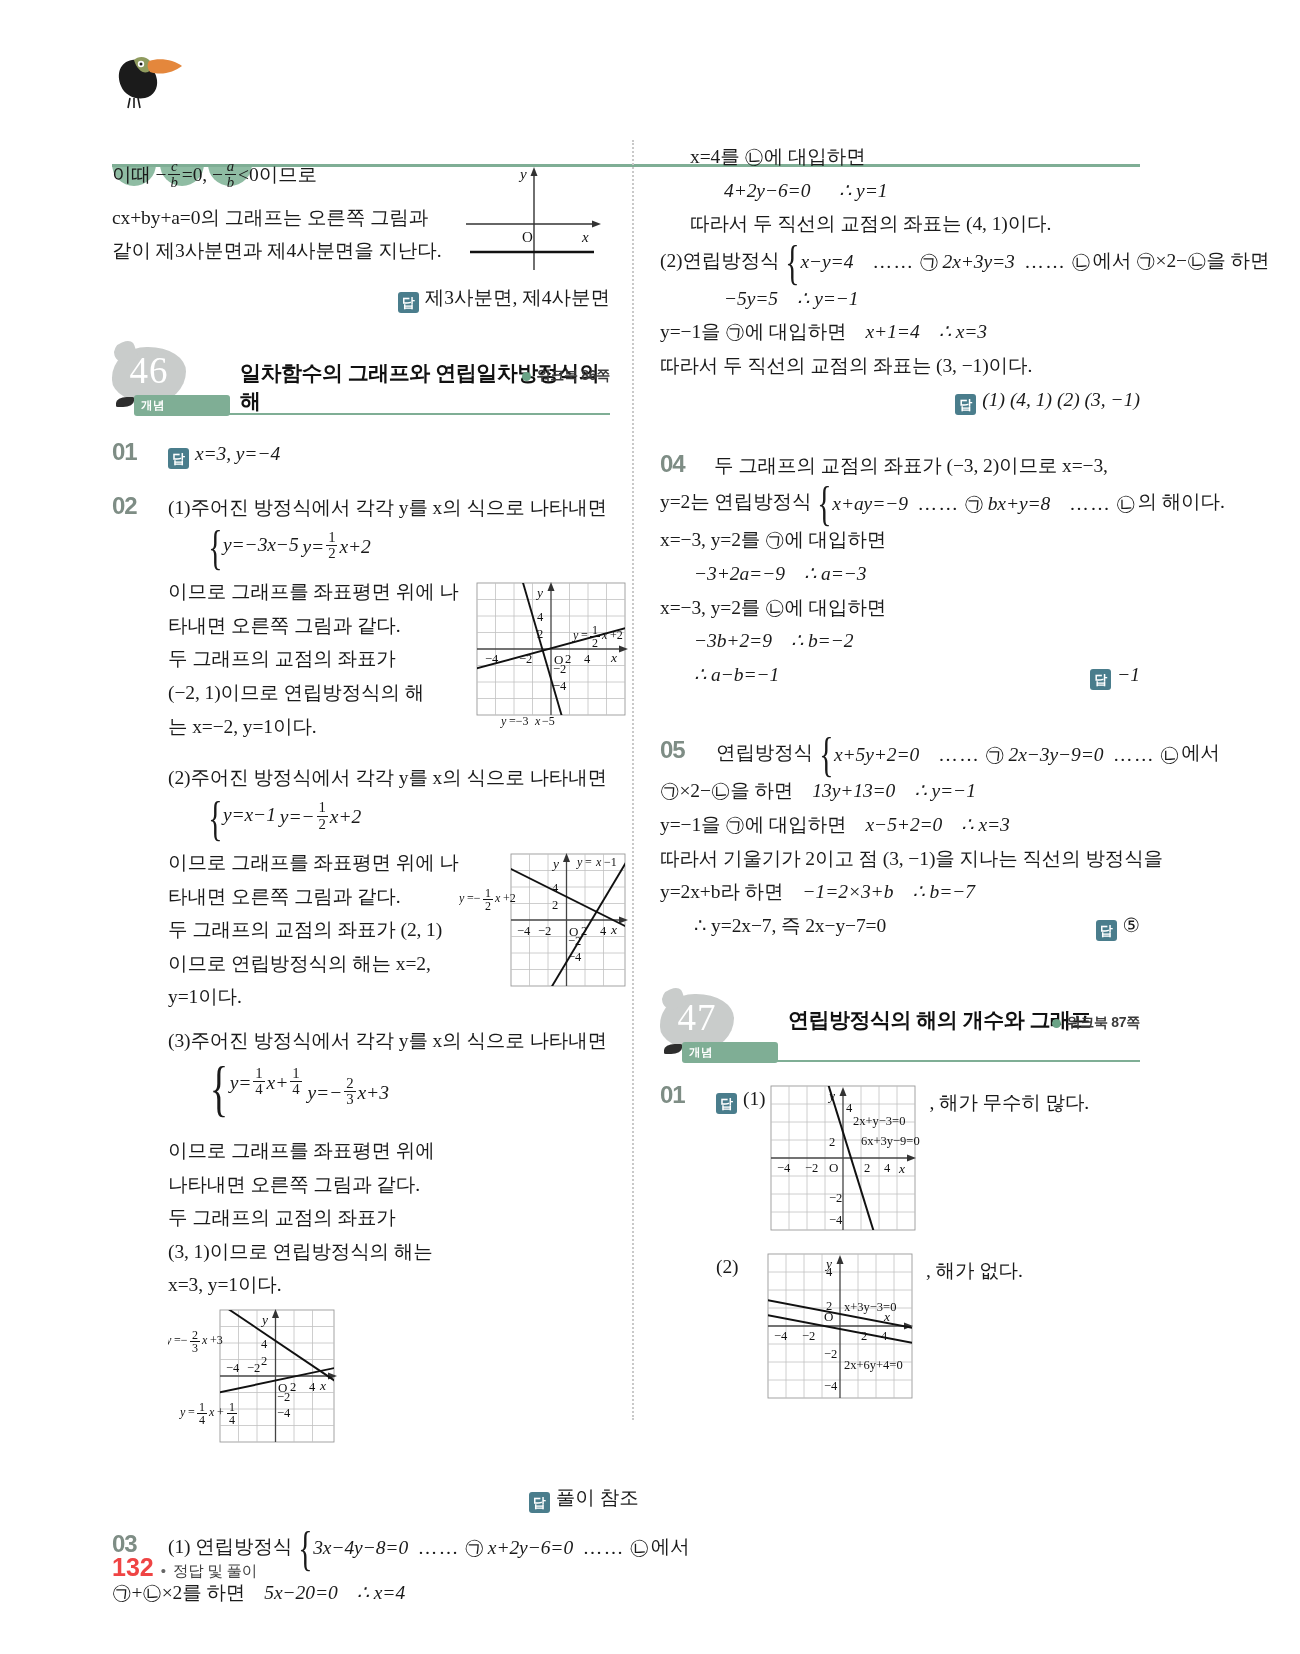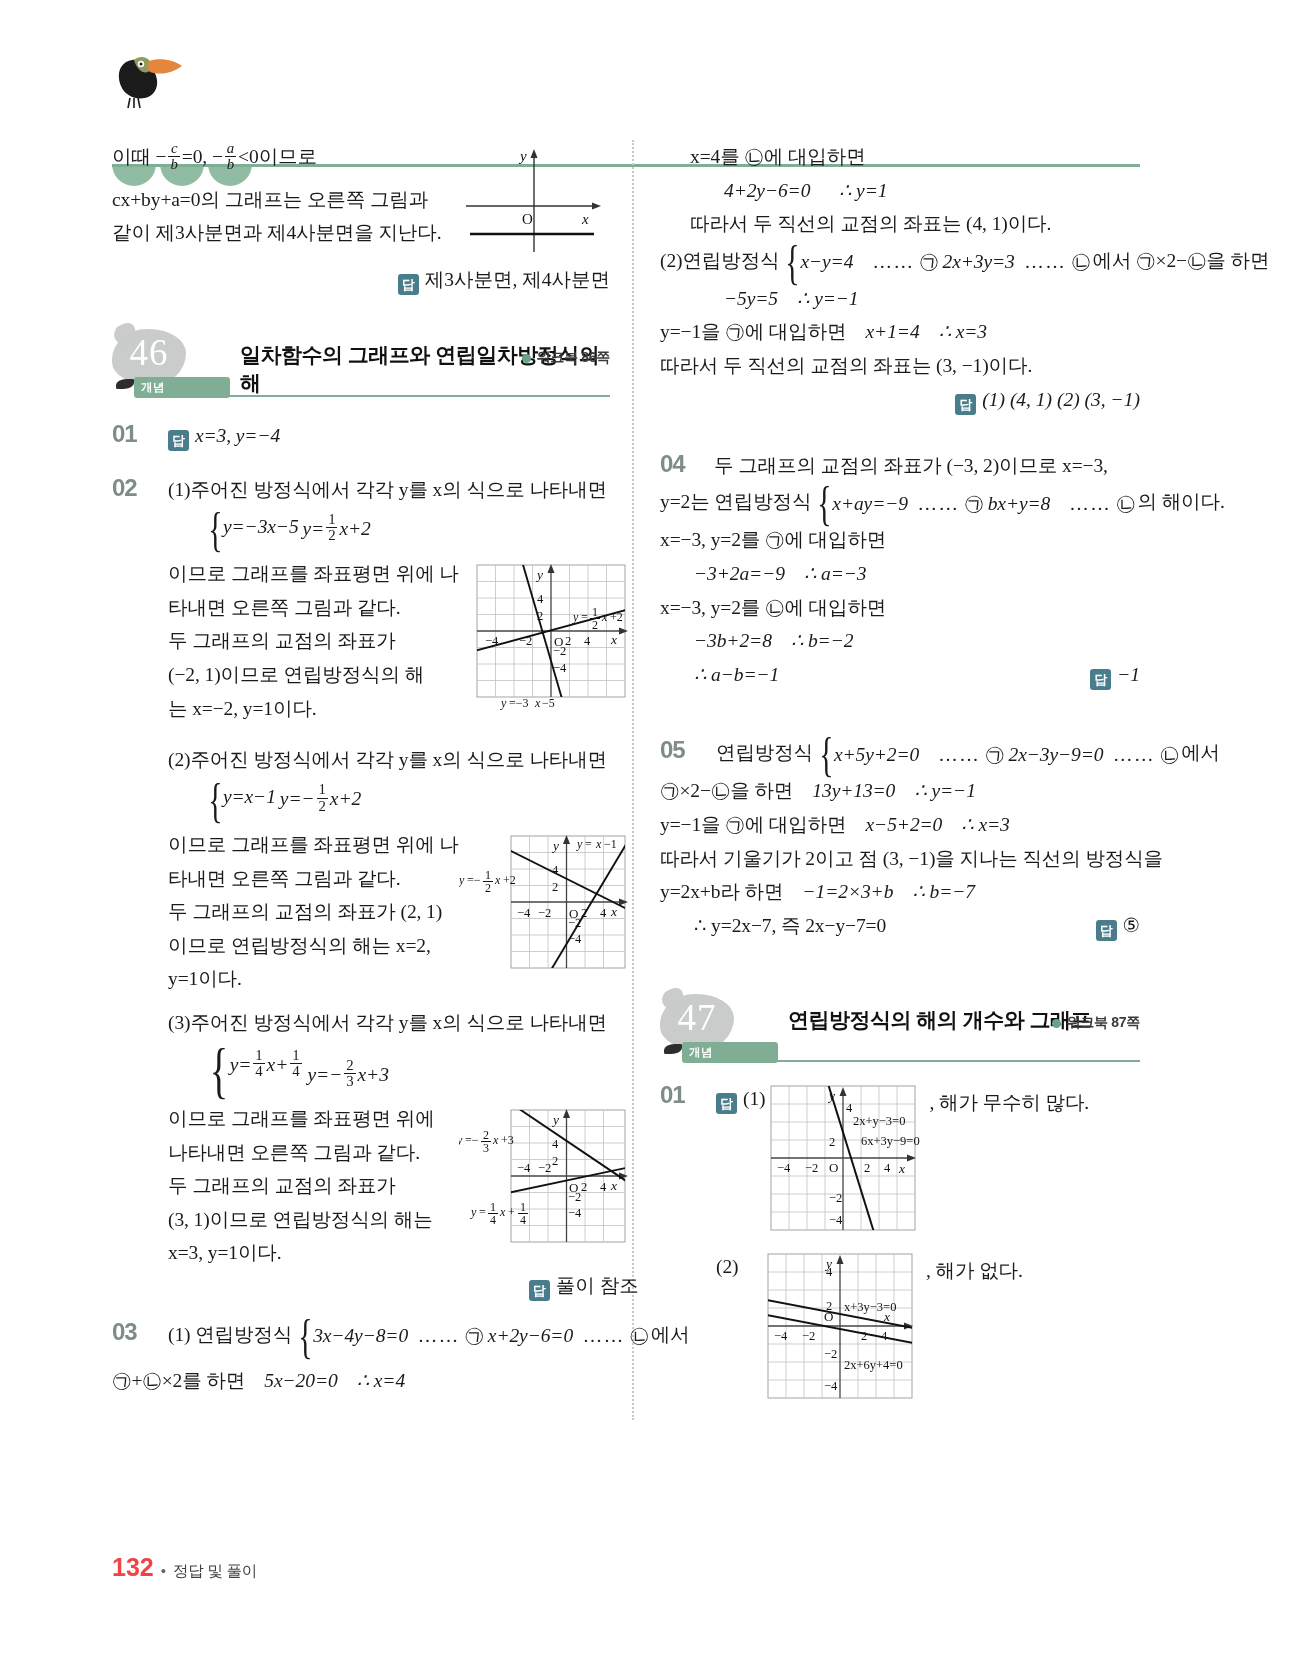--- a/index.html
+++ b/index.html
@@ -160,21 +160,21 @@
       <div class="scallop" style="left:96px;"></div>
     </div>
     <div class="top-rule"></div>
   </div>
 
   <div class="col-divider"></div>
 
   <div class="col col-left">
 
     <div>
-      <div style="display:flex;">
+      <div style="display:flex;margin-top:18px;">
         <div style="flex:1 1 auto;">
           <div class="line">
             <span>이때 −</span><span class="frac">
                 <span class="num mi">c</span>
                 <span class="den mi">b</span>
               </span><span>=0, −</span><span class="frac">
                 <span class="num mi">a</span>
                 <span class="den mi">b</span>
               </span><span>&lt;0이므로</span>
           </div>
@@ -415,21 +415,21 @@
                       <span class="den">4</span>
                     </span></div>
                 <div style="margin-top:10px;"><span class="mi">y=−</span><span class="frac">
                       <span class="num">2</span>
                       <span class="den">3</span>
                     </span><span class="mi">x+3</span></div>
               </span>
             </span>
           </div>
 
-          <div style="display:flex; margin-top:6px;">
+          <div style="display:flex; margin-top:20px;flex-direction:column;">
             <div style="flex:1 1 auto;">
               <div class="line">이므로 그래프를 좌표평면 위에</div>
               <div class="line">나타내면 오른쪽 그림과 같다.</div>
               <div class="line">두 그래프의 교점의 좌표가</div>
               <div class="line">(3, 1)이므로 연립방정식의 해는</div>
               <div class="line">x=3, y=1이다.</div>
             </div>
             <div style="flex:0 0 180px; padding-top:2px;" class="graph-wrap">
               <svg width="178" height="160" viewBox="0 0 178 160">
                 <defs>
@@ -569,21 +569,21 @@
             <div><span class="mi">bx+y=8</span>&nbsp;&nbsp;&nbsp;&nbsp;<span class="dots">……</span>&nbsp;<span>㉡</span></div>
           </span>
         </span><span>의 해이다.</span>
       </div>
       <div class="line">x=−3, y=2를 ㉠에 대입하면</div>
       <div class="line indent1">
         <span class="mi">−3+2a=−9</span>&nbsp;&nbsp;&nbsp;&nbsp;<span class="mi">∴ a=−3</span>
       </div>
       <div class="line">x=−3, y=2를 ㉡에 대입하면</div>
       <div class="line indent1">
-        <span class="mi">−3b+2=8</span>&nbsp;&nbsp;&nbsp;&nbsp;<span class="mi">∴ b=−2</span>
+        <span class="mi">−3b+2=9</span>&nbsp;&nbsp;&nbsp;&nbsp;<span class="mi">∴ b=−2</span>
       </div>
       <div style="display:flex; align-items:baseline;">
         <div class="line indent1 mi" style="flex:1 1 auto;">∴ a−b=−1</div>
         <div class="line">
           <span class="ansmark">답</span><span class="mi">−1</span>
         </div>
       </div>
     </div>
 
     <div class="prob" style="margin-top:44px;">

